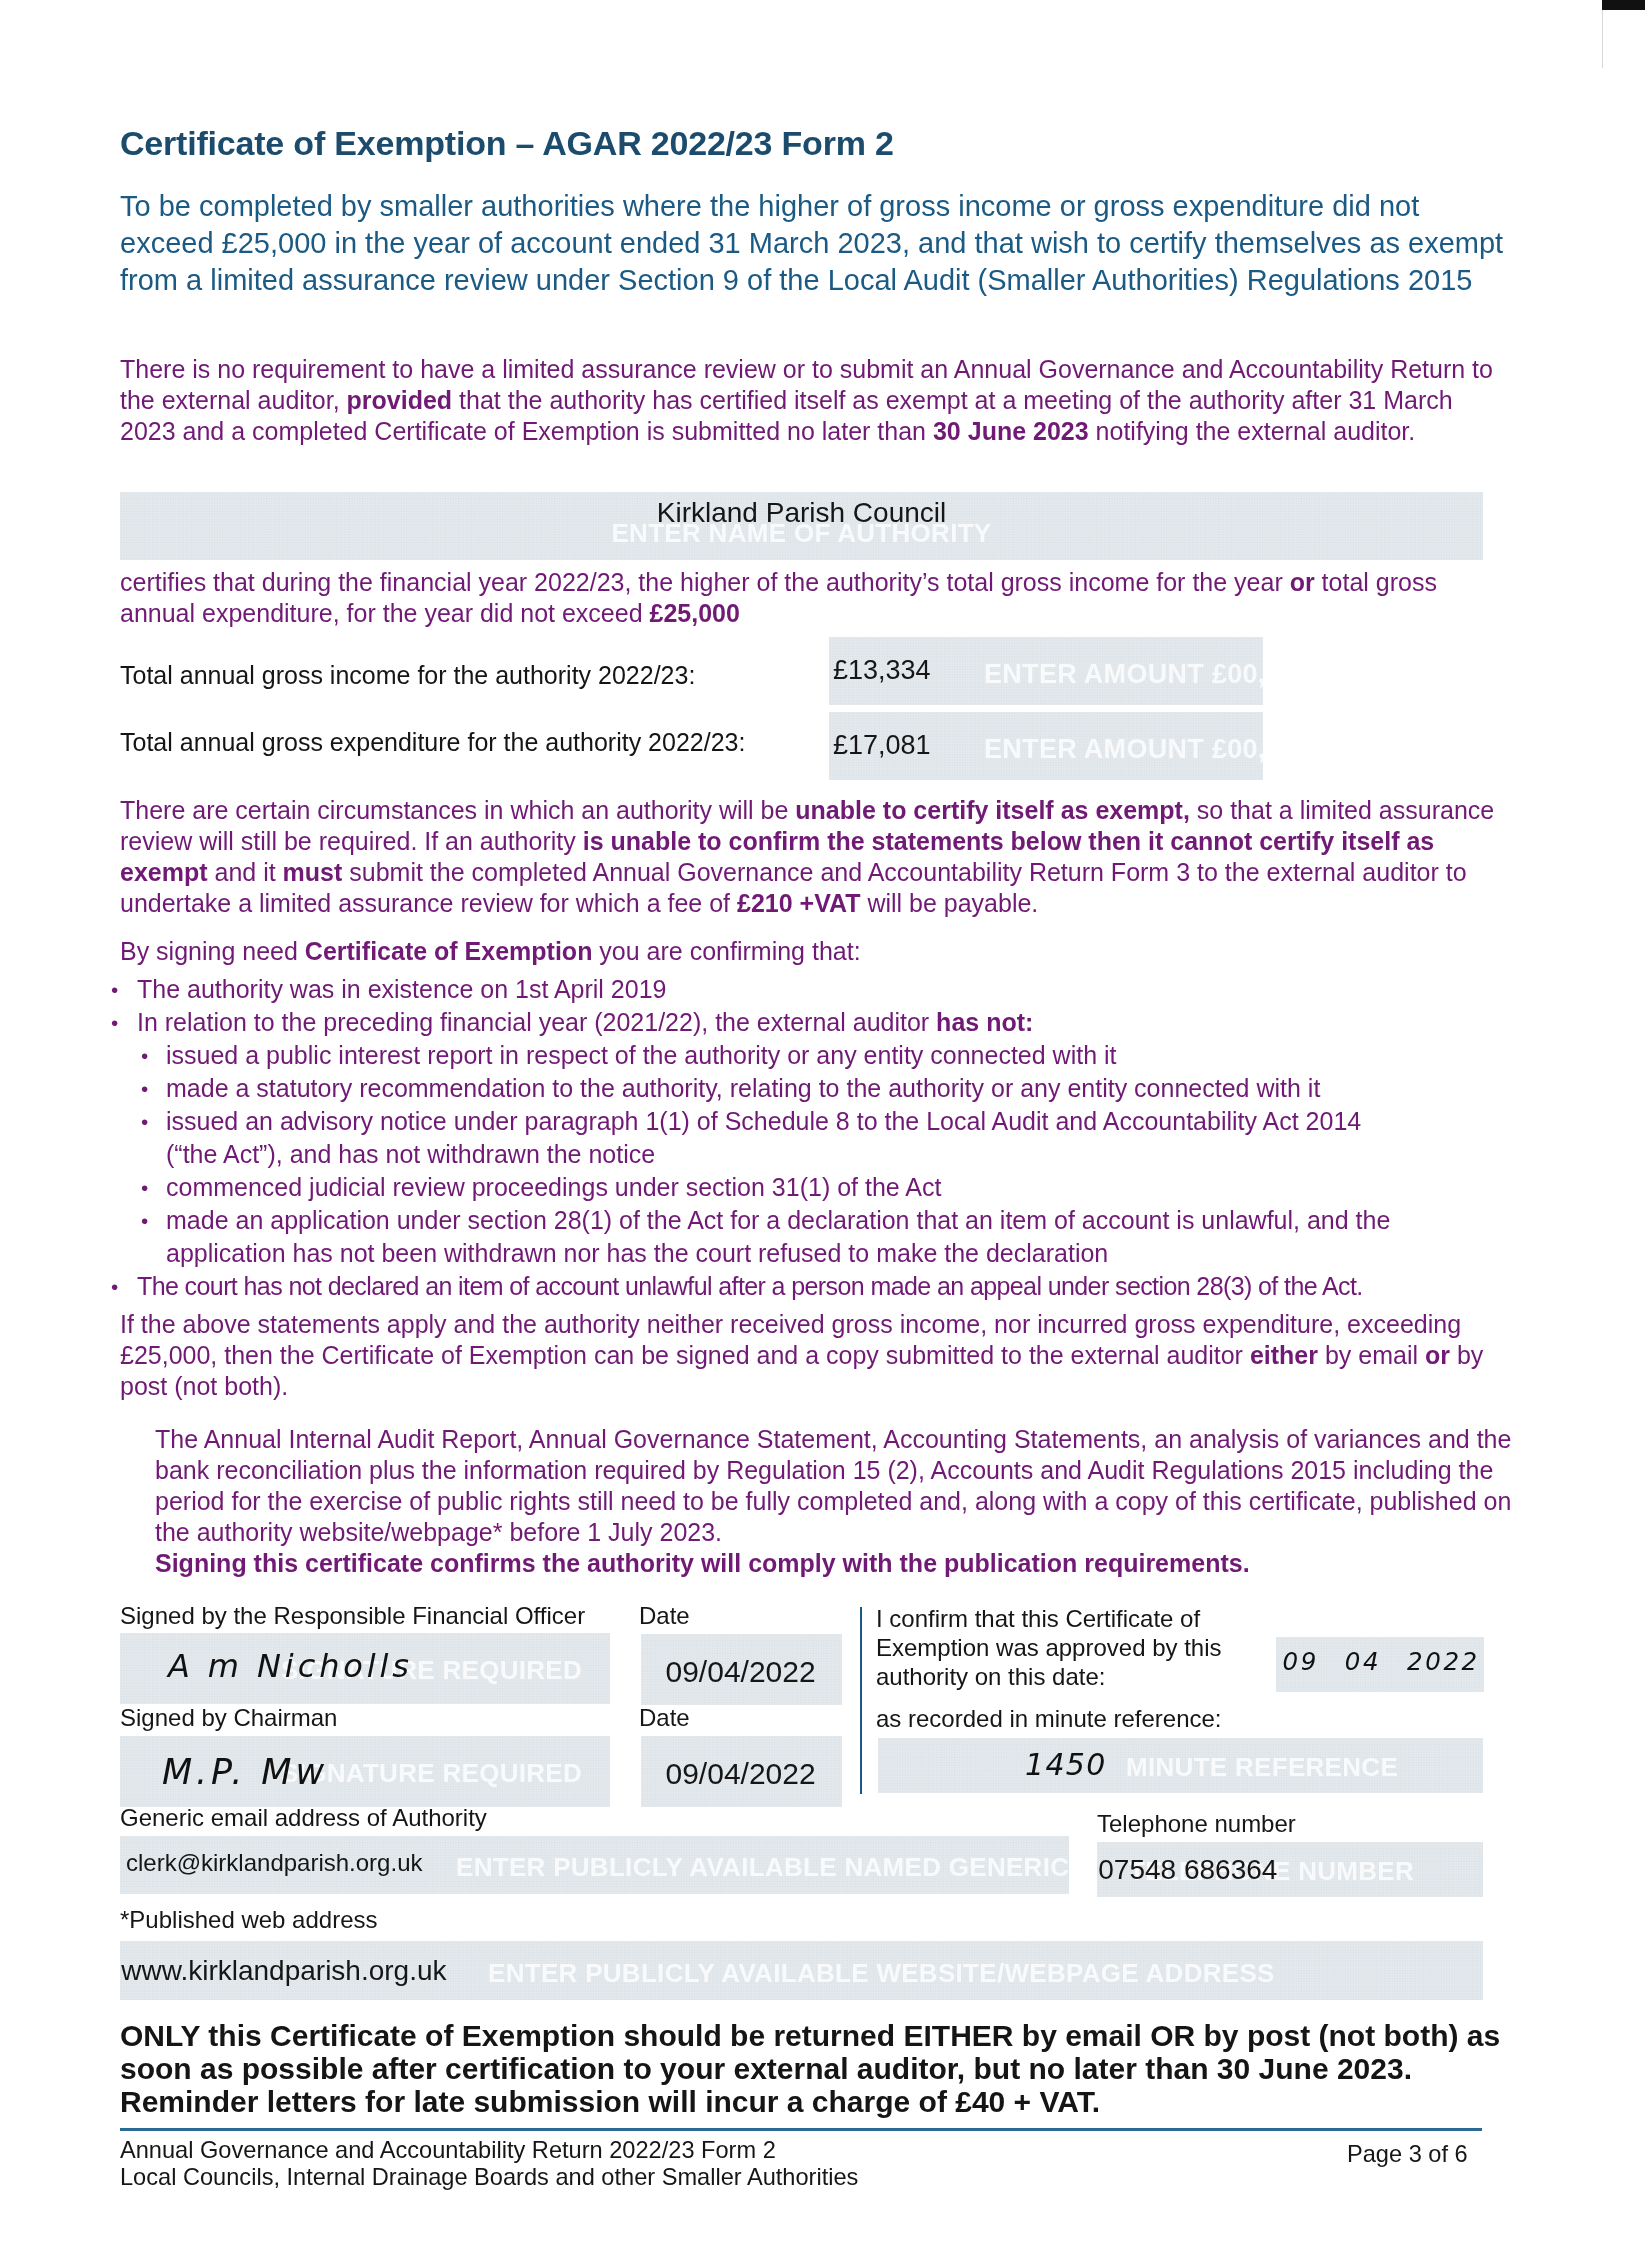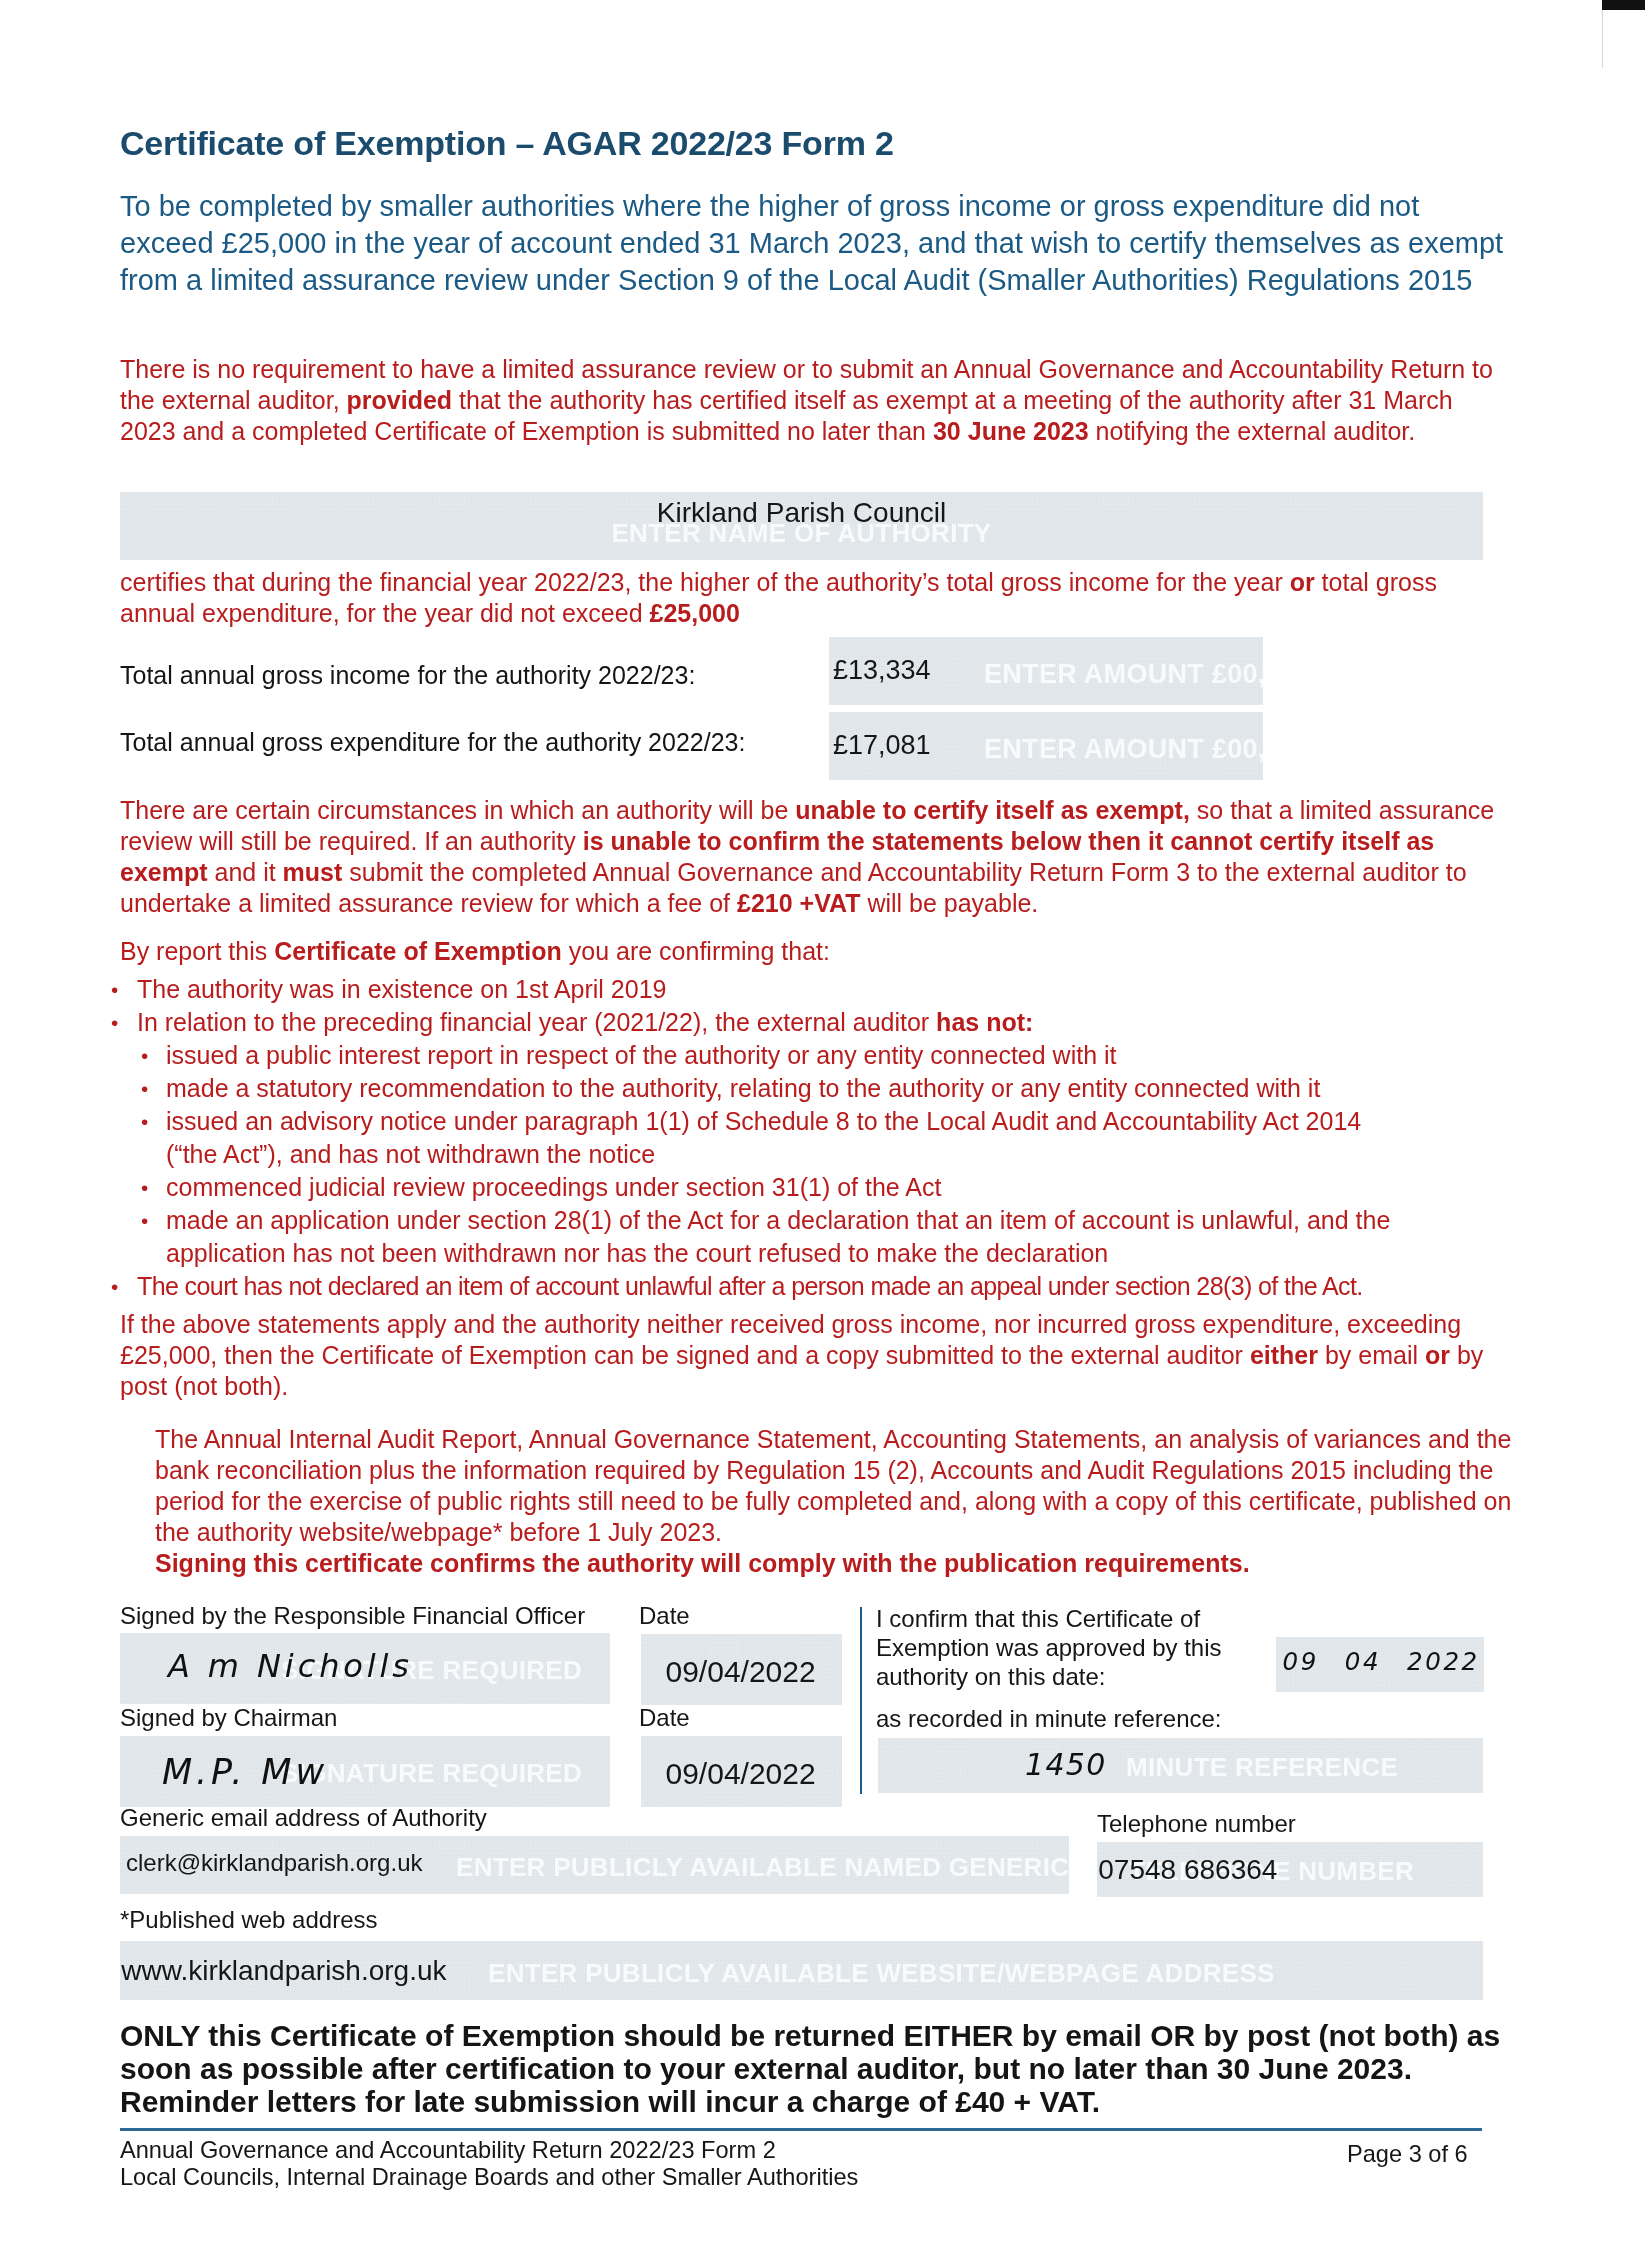--- a/index.html
+++ b/index.html
@@ -14,21 +14,21 @@
 
   .title {
     left: 120px; top: 124px; font-size: 34px; font-weight: bold;
     color: #1b4c6d; letter-spacing: -0.2px; white-space: nowrap;
   }
   .subtitle {
     left: 120px; top: 188px; width: 1387px; font-size: 29px; line-height: 37px;
     color: #1b5a84;
   }
   .para {
-    left: 120px; width: 1375px; font-size: 25px; line-height: 31px; color: #b91c1c;
+    left: 120px; width: 1375px; font-size: 25px; line-height: 31px; color: #701a75;
   }
   .para b { font-weight: bold; }
 
   .field {
     background: #e3e8ec;
     background-image: radial-gradient(rgba(150,165,180,0.18) 0.6px, transparent 0.6px);
     background-size: 2.6px 2.6px;
   }
   .field-value { position: absolute; font-size: 27px; color: #161616; white-space: nowrap; }
   .field-ph {
@@ -98,21 +98,21 @@
 <div class="abs field amt-box" style="top:712px;">
   <span class="field-ph">ENTER AMOUNT £00,000</span>
   <span class="field-value">£17,081</span>
 </div>
 
 <div class="abs para" style="top:795px; width:1387px;">
   <span>There are certain circumstances in which an authority will be </span><b>unable to certify itself as exempt,</b><span> so that a limited assurance review will still be required. If an authority </span><b>is unable to confirm the statements below then it cannot certify itself as exempt</b><span> and it </span><b>must</b><span> submit the completed Annual Governance and Accountability Return Form 3 to the external auditor to undertake a limited assurance review for which a fee of </span><b>£210 +VAT</b><span> will be payable.</span>
 </div>
 
 <div class="abs para" style="top:936px;">
-  <span>By report this </span><b>Certificate of Exemption</b><span> you are confirming that:</span>
+  <span>By signing need </span><b>Certificate of Exemption</b><span> you are confirming that:</span>
 </div>
 
 <div class="abs para" style="top:973px; left:107px; line-height:33px; width:1394px;">
   <ul class="bullets">
     <li><span>The authority was in existence on 1st April 2019</span></li>
     <li><span>In relation to the preceding financial year (2021/22), the external auditor </span><b>has not:</b>
       <ul class="bullets sub" style="margin-left:-30px;">
         <li><span>issued a public interest report in respect of the authority or any entity connected with it</span></li>
         <li><span>made a statutory recommendation to the authority, relating to the authority or any entity connected with it</span></li>
         <li style="padding-right:116px;"><span>issued an advisory notice under paragraph 1(1) of Schedule 8 to the Local Audit and Accountability Act 2014 (“the Act”), and has not withdrawn the notice</span></li>

